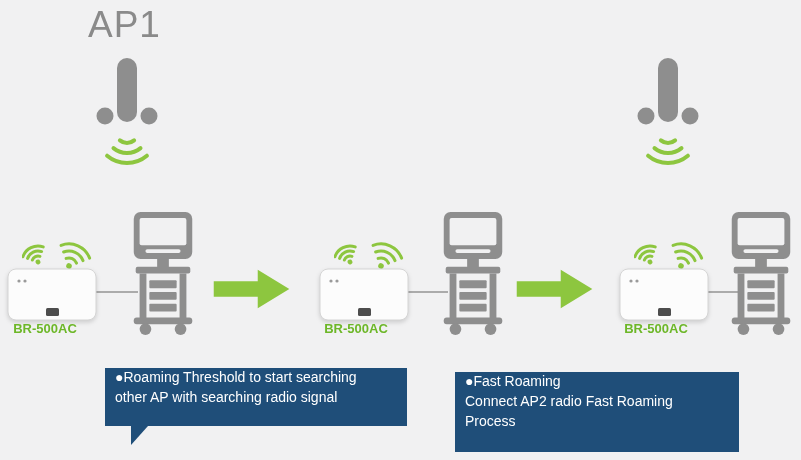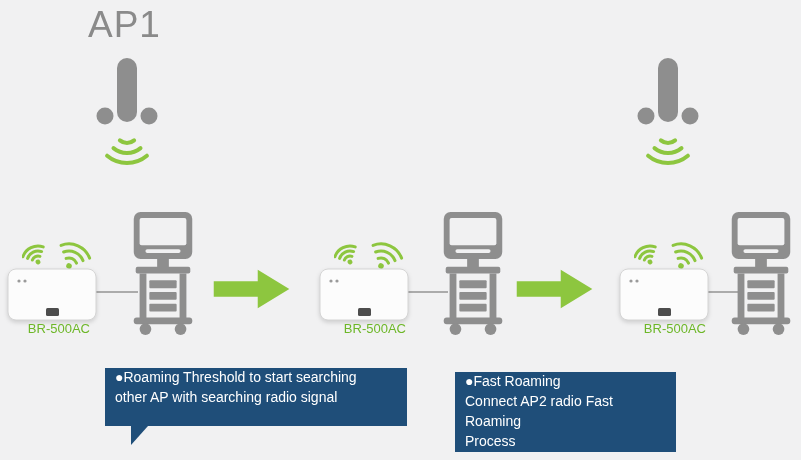--- a/index.html
+++ b/index.html
@@ -1,20 +1,20 @@
 <!DOCTYPE html>
 <html><head>
 <meta charset="utf-8">
 <style>
   * { box-sizing: border-box; margin: 0; padding: 0; }
   body { font-family: "Liberation Sans", sans-serif; background: #ffffff; }
   .stage { position: relative; width: 801px; height: 460px; background: #f1f1f2; overflow: hidden; }
   .abs { position: absolute; }
   .ap-label { font-size: 37px; color: #8a8a8a; text-align: left; letter-spacing: 1px; }
-  .dev-label { font-size: 13px; font-weight: 400; color: #6db728; text-align: right; }
+  .dev-label { font-size: 13px; font-weight: 700; color: #6db728; text-align: center; }
   .link { height: 2px; background: #ababab; }
   .device-svg { filter: drop-shadow(0 2px 2px rgba(0,0,0,0.15)); }
   .callout { background: #1f4e79; color: #ffffff; font-size: 14px; line-height: 1.42; padding: 0 10px; }
   .callout .tail { position: absolute; left: 26px; top: 100%; width: 0; height: 0;
                    border-top: 19px solid #1f4e79; border-right: 17px solid transparent; }
 </style>
 </head>
 <body>
 
 <div class="stage">
@@ -176,19 +176,19 @@
     <rect x="22" y="38" width="36" height="4" rx="2" fill="#f1f1f2"></rect>
   </svg>
   <div class="abs dev-label" style="left:606px;top:321px;width:100px">BR-500AC</div>
 
   <div class="abs callout" style="left:105px;top:368px;width:302px;height:58px">
     <div>●Roaming Threshold to start searching</div>
     <div>other AP with searching radio signal</div>
     <div class="tail"></div>
   </div>
 
-  <div class="abs callout" style="left:455px;top:372px;width:221px;height:80px">
+  <div class="abs callout" style="left:455px;top:372px;width:284px;height:80px">
     <div>●Fast Roaming</div>
     <div>Connect AP2 radio Fast Roaming</div>
     <div>Process</div>
   </div>
 
 </div>
 
 </body></html>

